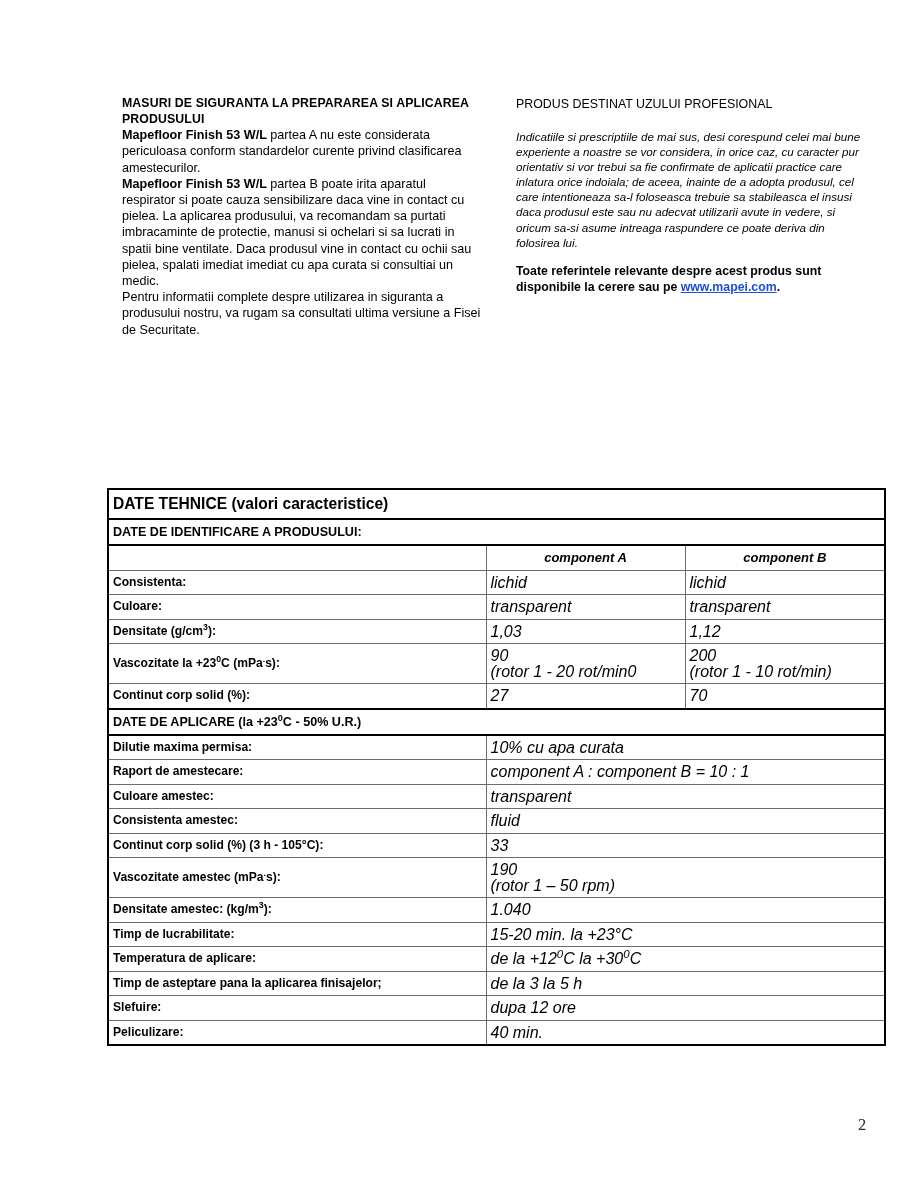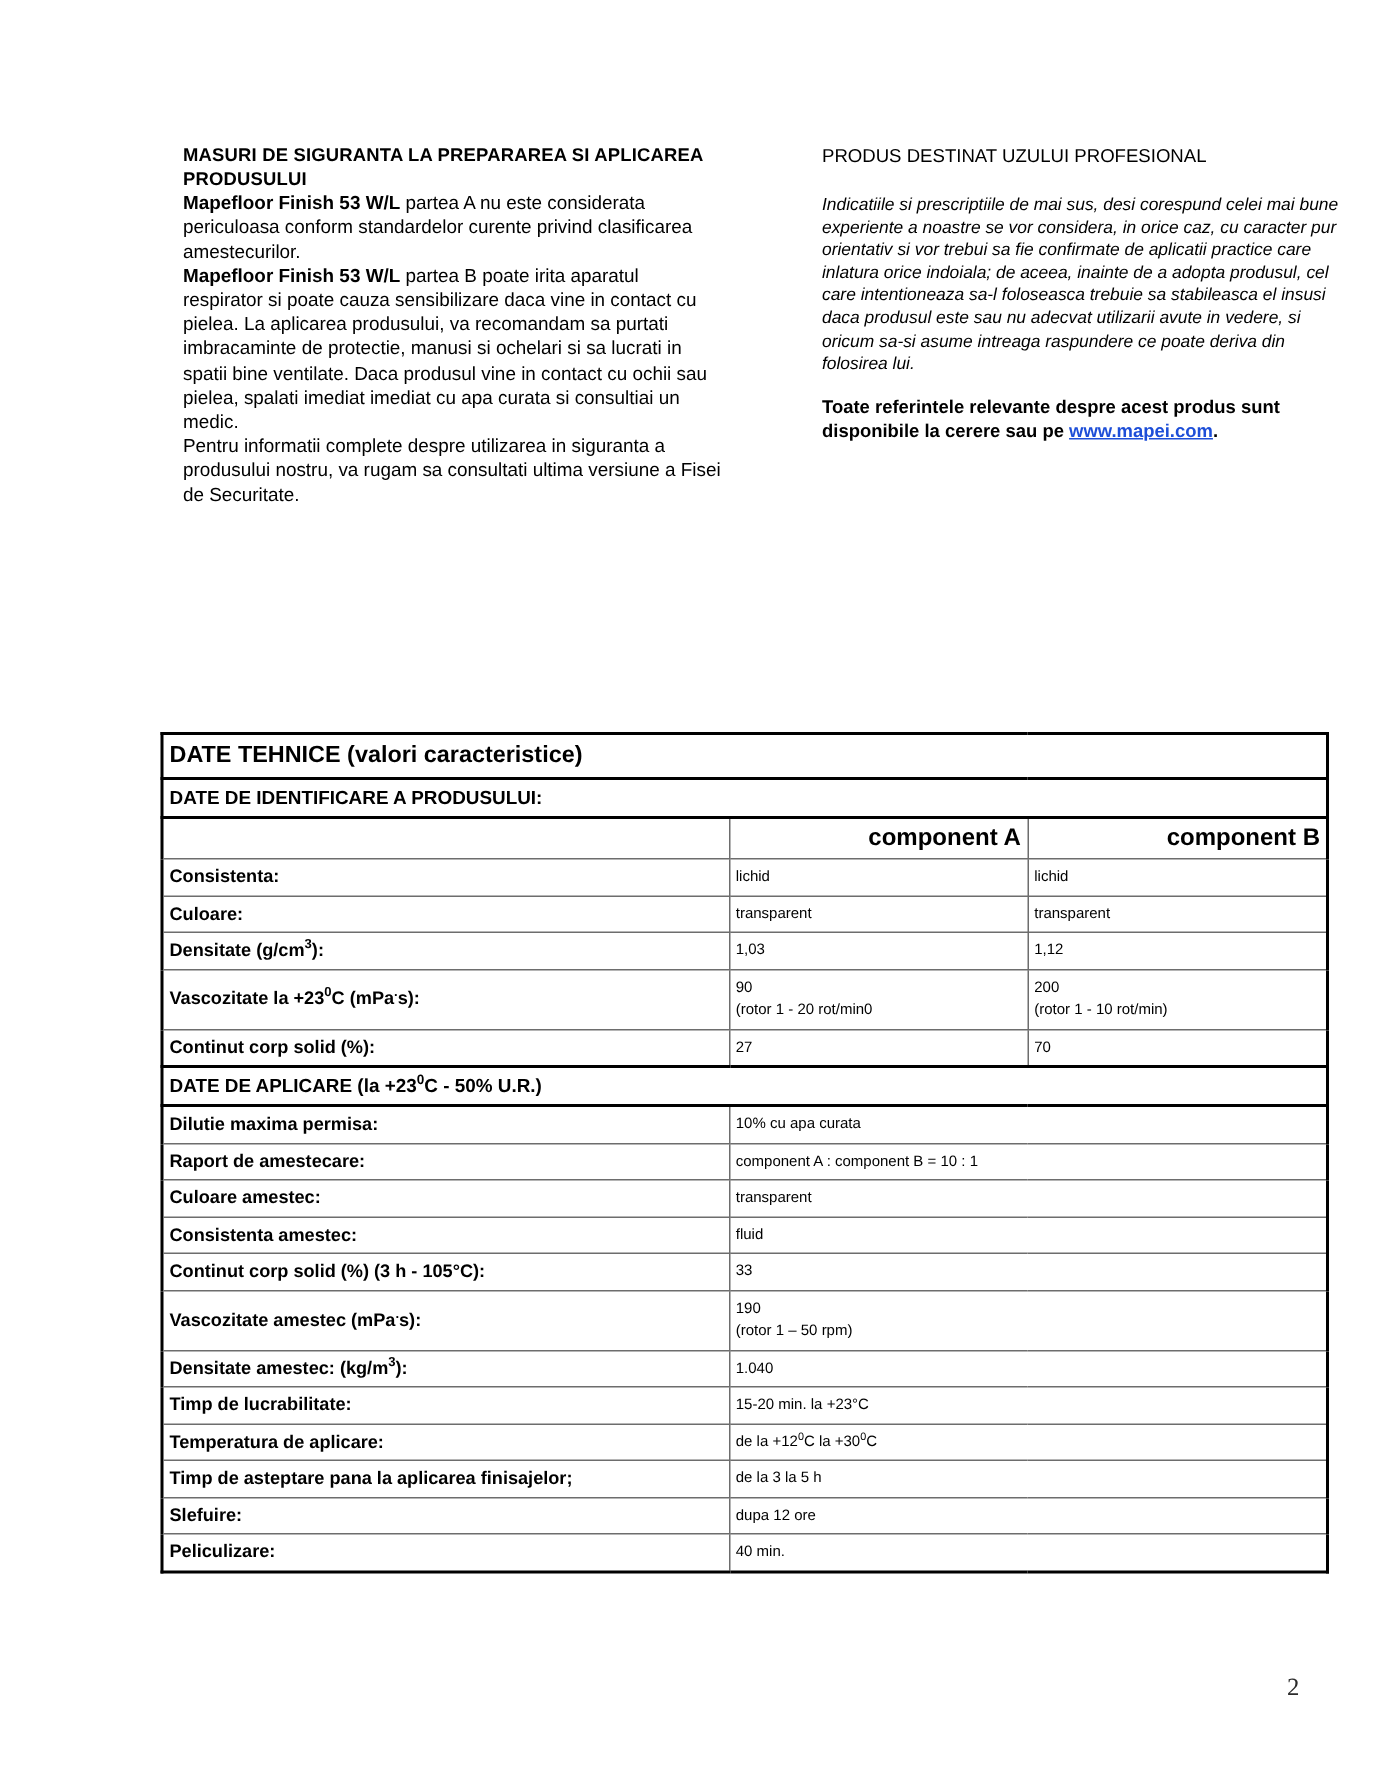--- a/index.html
+++ b/index.html
@@ -25,21 +25,21 @@
   }
 
   .col-left {
     position: absolute;
     left: 122px;
     top: 96px;
     width: 360px;
   }
   .col-right {
     position: absolute;
-    left: 548px;
+    left: 516px;
     top: 96px;
     width: 345px;
   }
 
   .sec-heading {
     font-size: 12.3px;
     font-weight: bold;
     line-height: 15.6px;
     letter-spacing: 0.01em;
     margin: 0;
@@ -111,27 +111,29 @@
     font-size: 12.2px;
     line-height: 15.5px;
   }
   .lbl {
     font-weight: bold;
     font-size: 12.1px;
     margin-left: 28px;
   }
   .val {
     font-weight: normal;
-    font-size: 10px;
+    font-size: 16px;
+    font-style: italic;
   }
   .colhdr {
     font-weight: bold;
-    font-size: 16px;
-    text-align: right;
+    font-size: 13px;
+    text-align: center;
     padding: 6px 8px;
+    font-style: italic;
   }
 
   
   .hv-all { border: 2px solid #000000 !important; }
   .hv-bot { border-bottom: 2px solid #000000 !important; }
   .hv-left { border-left: 2px solid #000000 !important; }
   .hv-right { border-right: 2px solid #000000 !important; }
 
   .title-cell {
     font-size: 15.6px;

